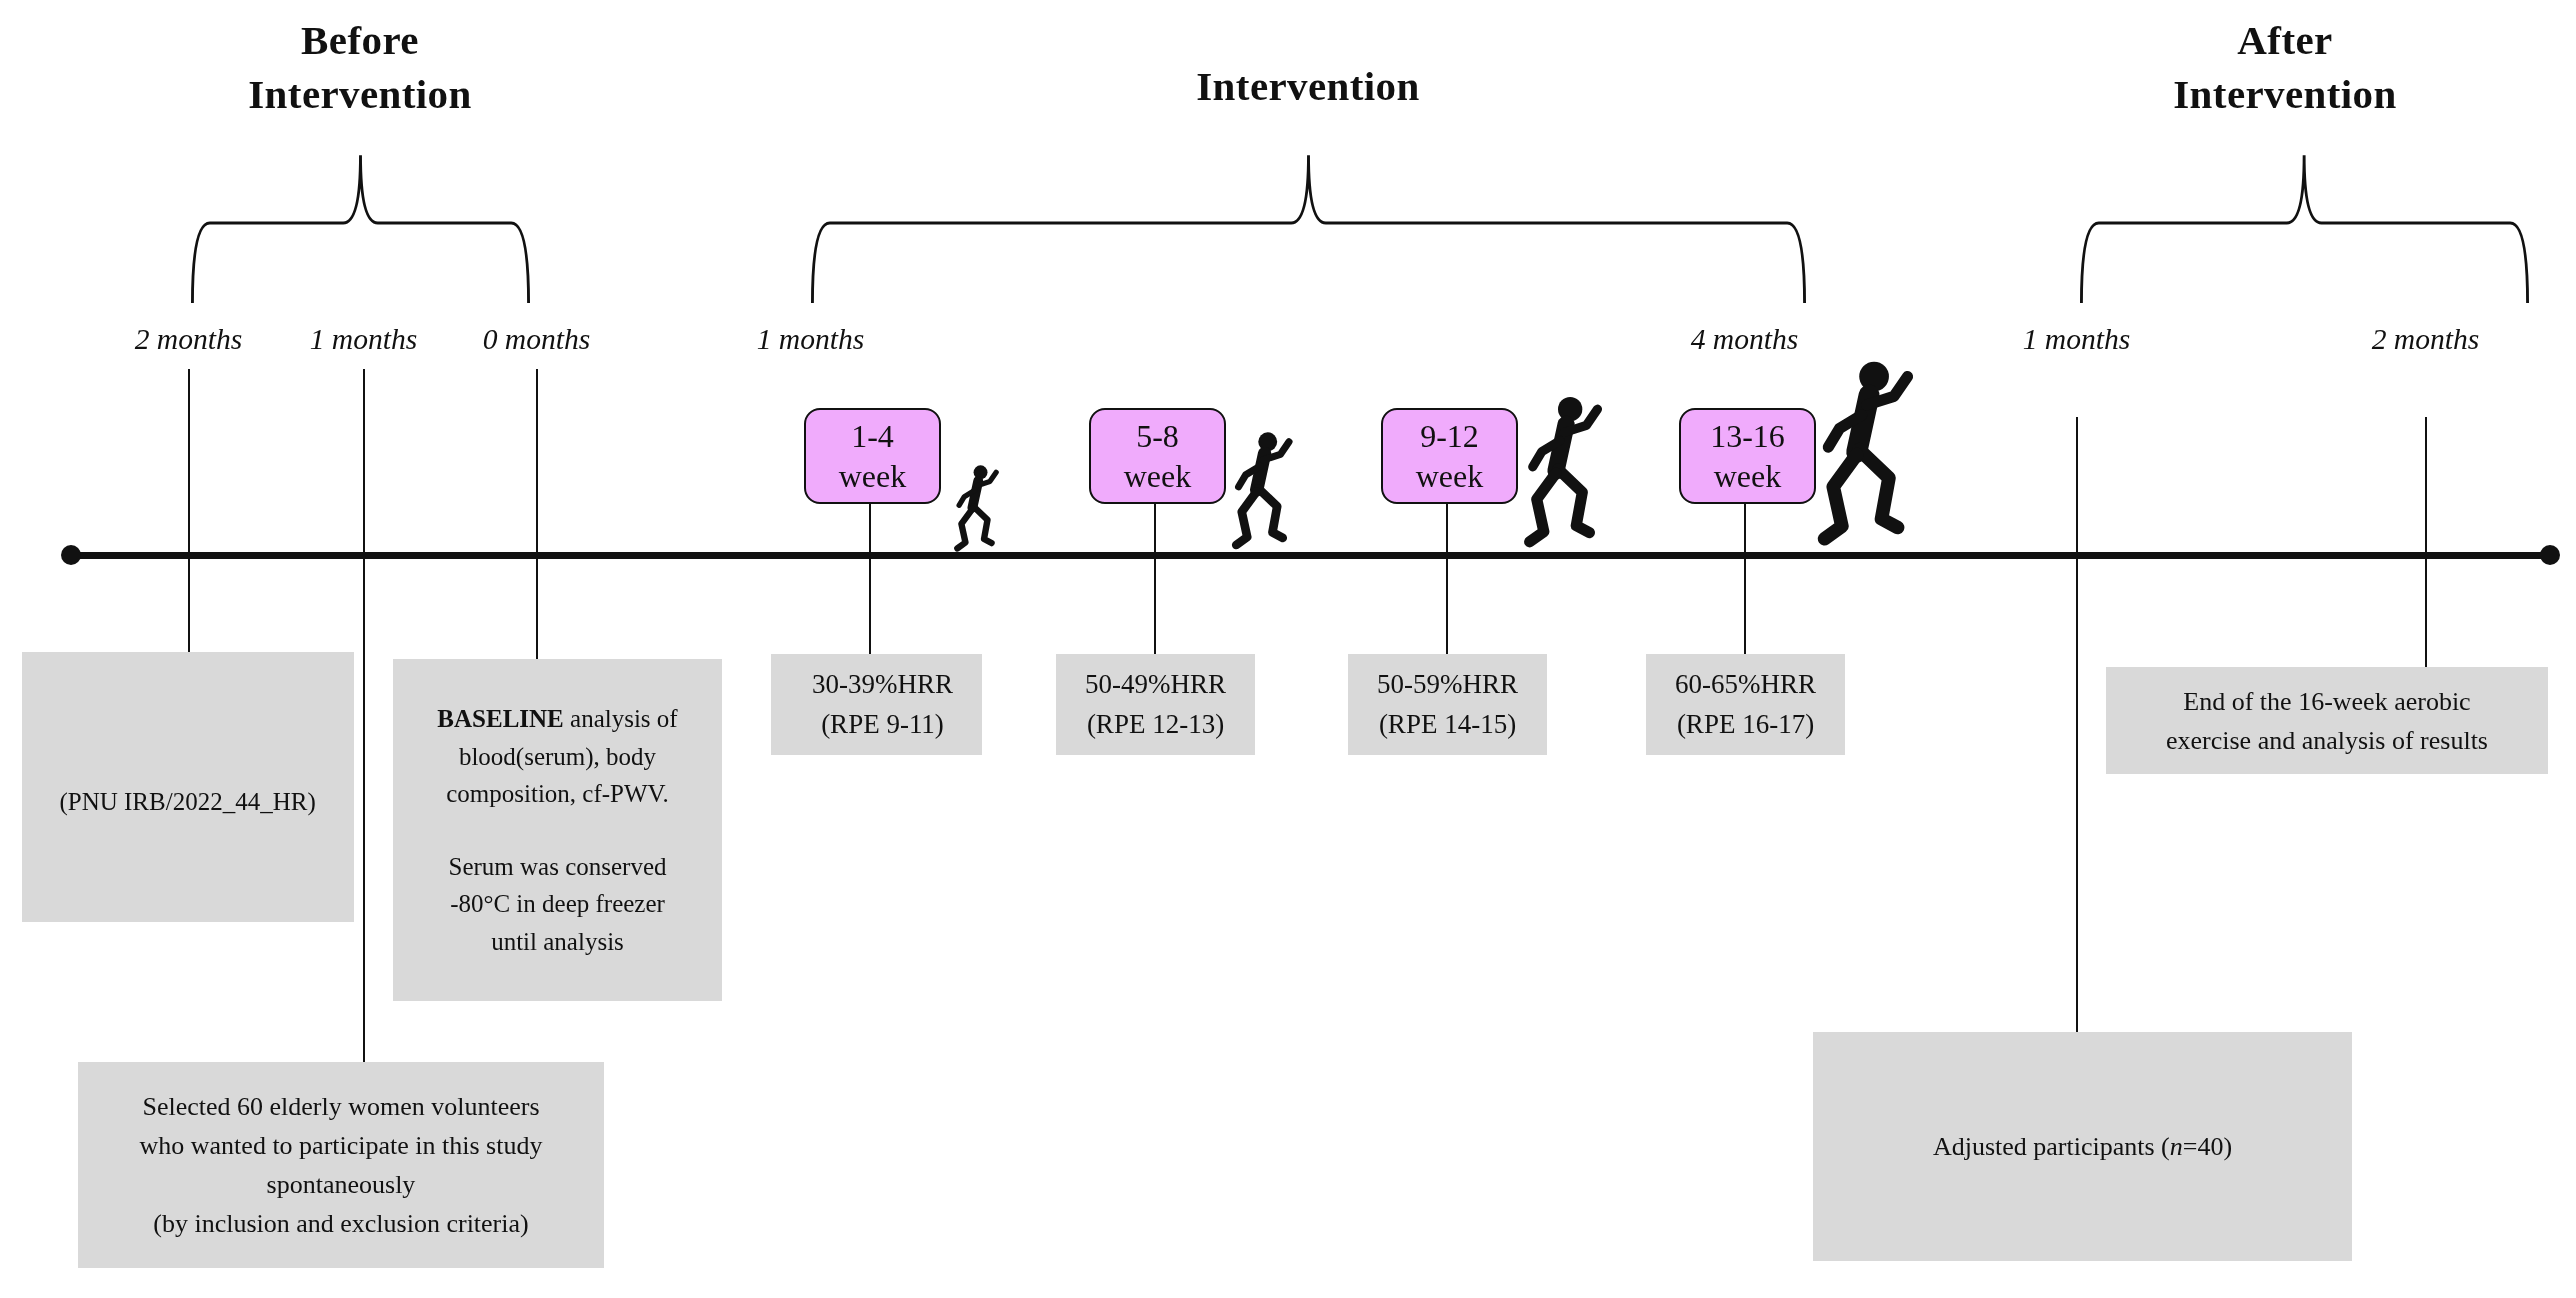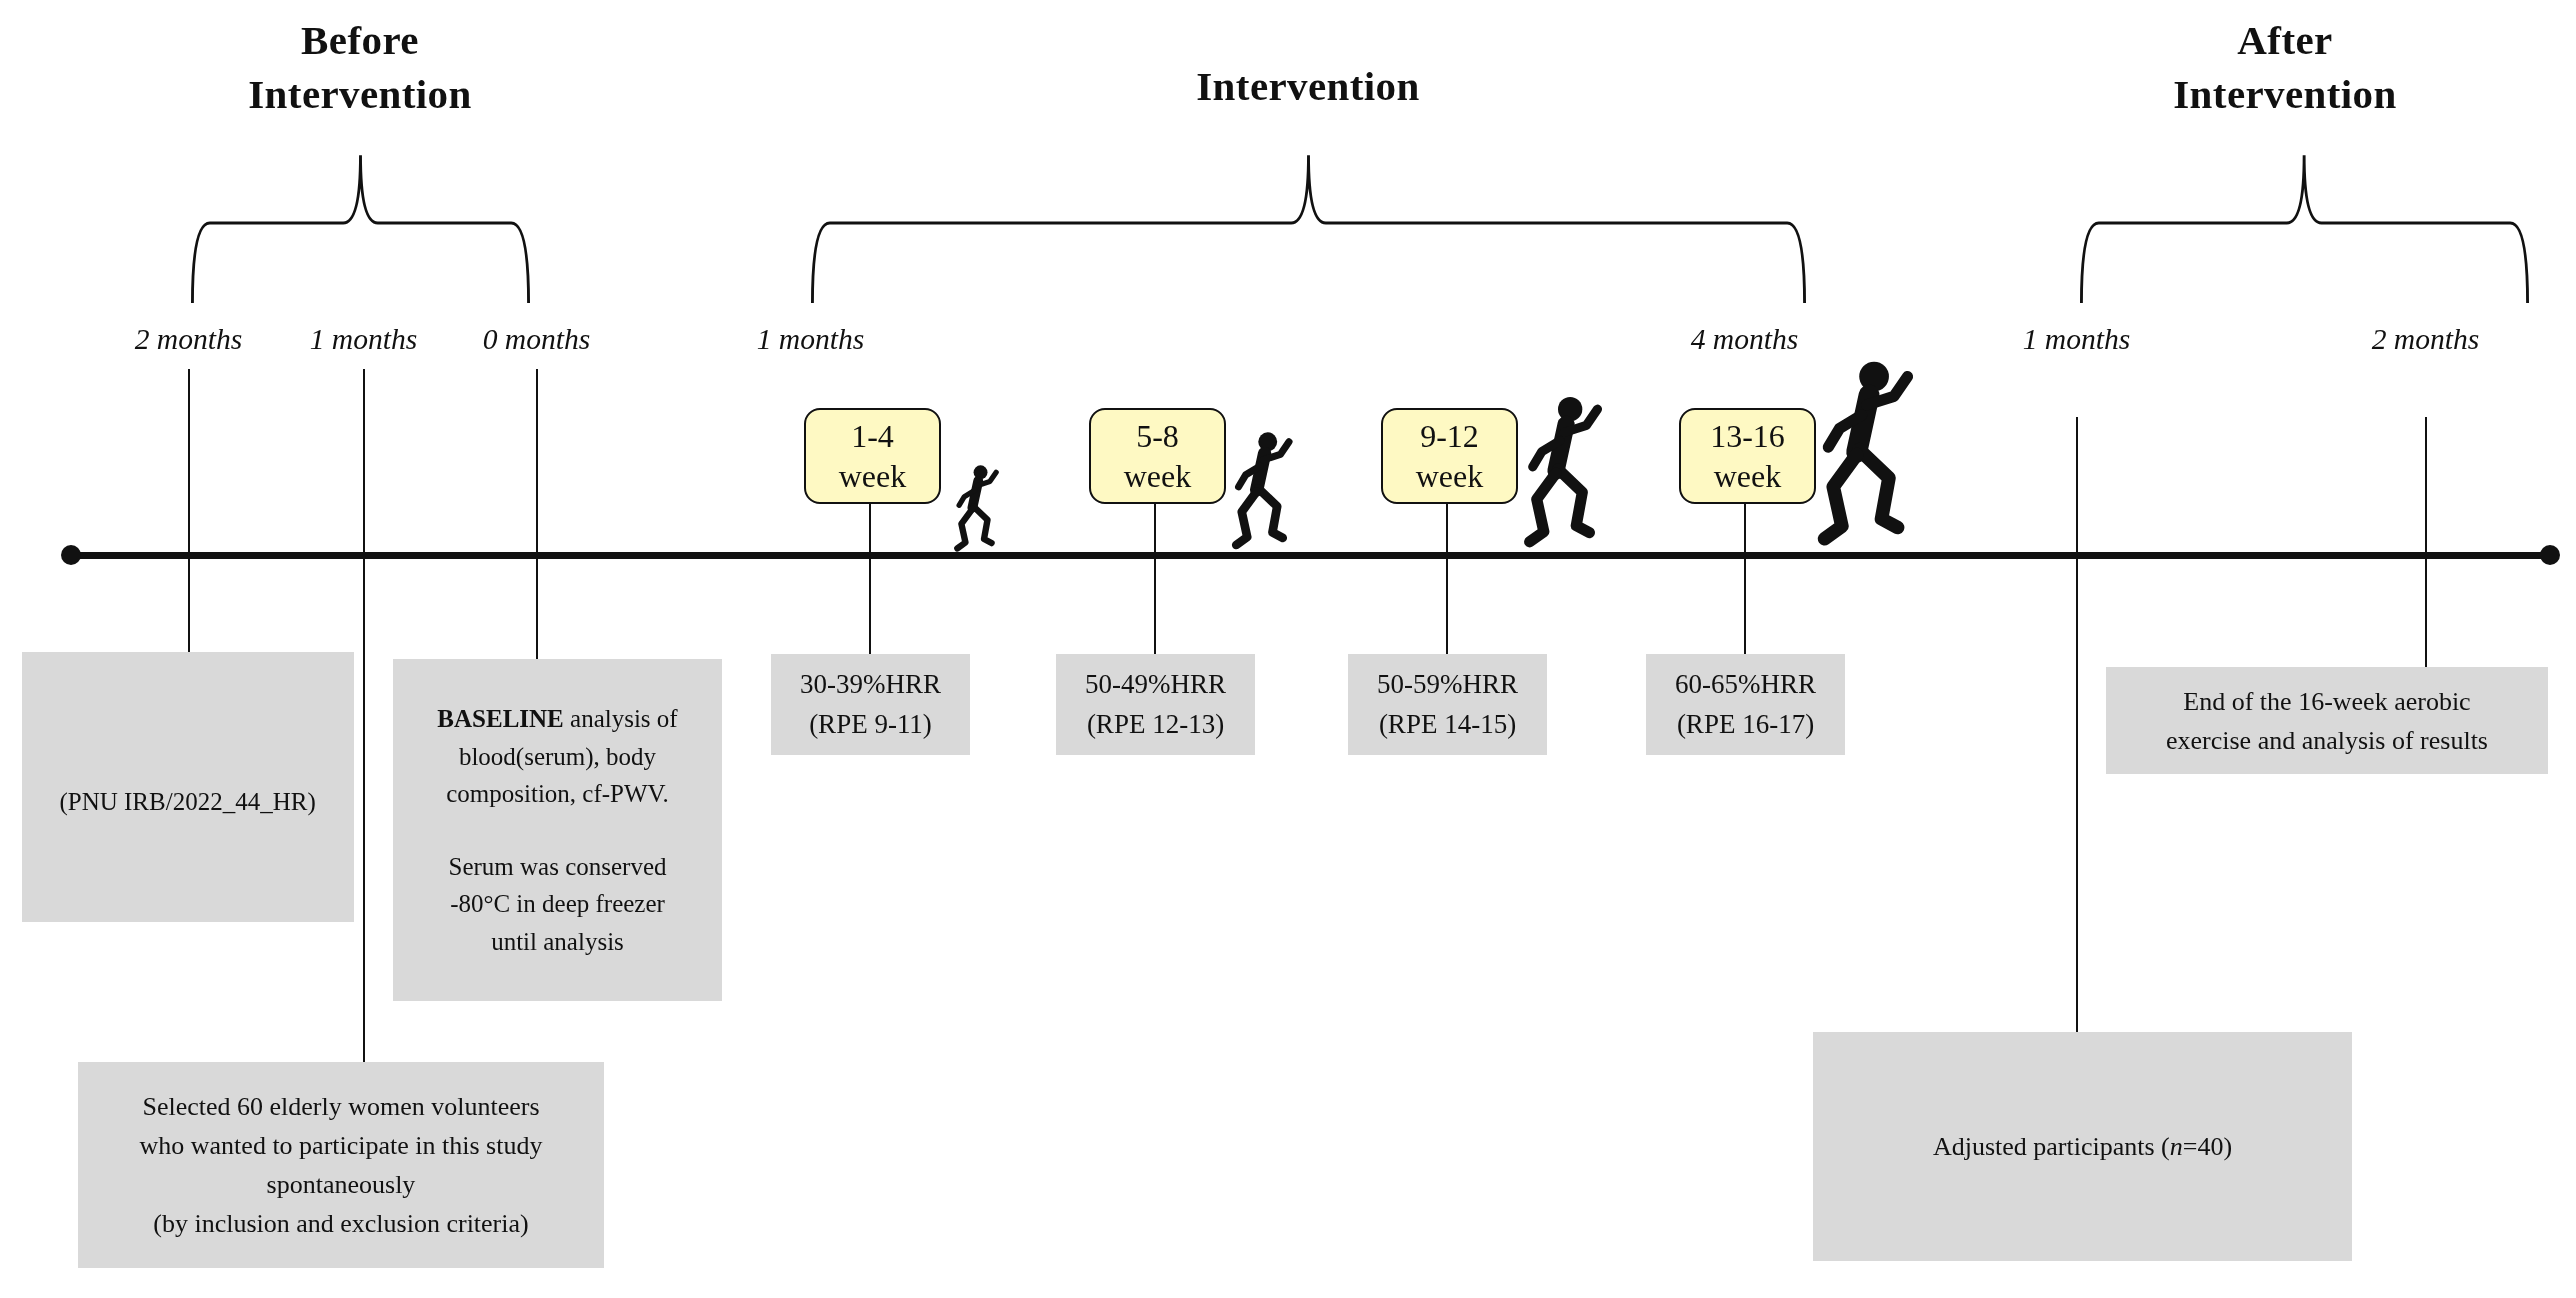--- a/index.html
+++ b/index.html
@@ -3,21 +3,21 @@
 <meta charset="utf-8">
 <style>
   html,body{margin:0;padding:0;background:#ffffff;}
   body{width:2576px;height:1298px;position:relative;font-family:"Liberation Serif","DejaVu Serif",serif;color:#111;}
   .abs{position:absolute;}
   .title{font-weight:bold;font-size:41px;line-height:1.32;text-align:center;white-space:pre-line;letter-spacing:0.4px;}
   .month{font-style:italic;font-size:29.6px;text-align:center;white-space:nowrap;}
   .vline{position:absolute;width:2.2px;background:#111;}
   .timeline{position:absolute;left:69px;top:552px;width:2482px;height:6.5px;background:#111;}
   .dot{position:absolute;width:20px;height:20px;border-radius:50%;background:#111;}
-  .weekbox{position:absolute;width:133px;height:92px;border:2.2px solid #111;border-radius:16px;background:#fef9c3;
+  .weekbox{position:absolute;width:133px;height:92px;border:2.2px solid #111;border-radius:16px;background:#f0abfc;
            display:flex;align-items:center;justify-content:center;text-align:center;
            font-size:32px;line-height:1.25;white-space:pre-line;}
   .hrrbox{position:absolute;width:199px;height:101px;background:#d9d9d9;
           display:flex;align-items:center;justify-content:center;text-align:center;
           font-size:27px;line-height:1.45;white-space:pre-line;}
   .notebox{position:absolute;background:#d9d9d9;display:flex;flex-direction:column;
            align-items:center;justify-content:center;text-align:center;
            font-size:26px;line-height:1.5;white-space:pre-line;padding:5.8px 10px;box-sizing:border-box;}
   .lead{font-weight:bold;}
   .it{font-style:italic;}
@@ -114,21 +114,21 @@
     <g fill="#111" stroke="#111" stroke-linecap="round" stroke-linejoin="round">
       <circle cx="63" cy="15" r="12" stroke="none"></circle>
       <path d="M59 30 L49 76" stroke-width="17" fill="none"></path>
       <path d="M57 38 L79 31 L90 15" stroke-width="9" fill="none"></path>
       <path d="M53 46 L35 57 L26 72" stroke-width="9" fill="none"></path>
       <path d="M51 74 L75 97 L69 130 L82 137" stroke-width="11" fill="none"></path>
       <path d="M49 78 L30 104 L37 136 L23 146" stroke-width="11" fill="none"></path>
     </g>
   </svg>
 
-<div class="hrrbox" style="left:771px;top:654px;">30-39%HRR
+<div class="hrrbox" style="left:771px;top:654px;padding-left:12px;">30-39%HRR
 (RPE 9-11)</div>
 <div class="hrrbox" style="left:1056px;top:654px;">50-49%HRR
 (RPE 12-13)</div>
 <div class="hrrbox" style="left:1348px;top:654px;">50-59%HRR
 (RPE 14-15)</div>
 <div class="hrrbox" style="left:1646px;top:654px;">60-65%HRR
 (RPE 16-17)</div>
 
 <div class="notebox" style="left:21.6px;top:652px;width:332px;height:270px;font-size:25px;">
   <div style="margin-top:29px;">(PNU IRB/2022_44_HR)</div>

